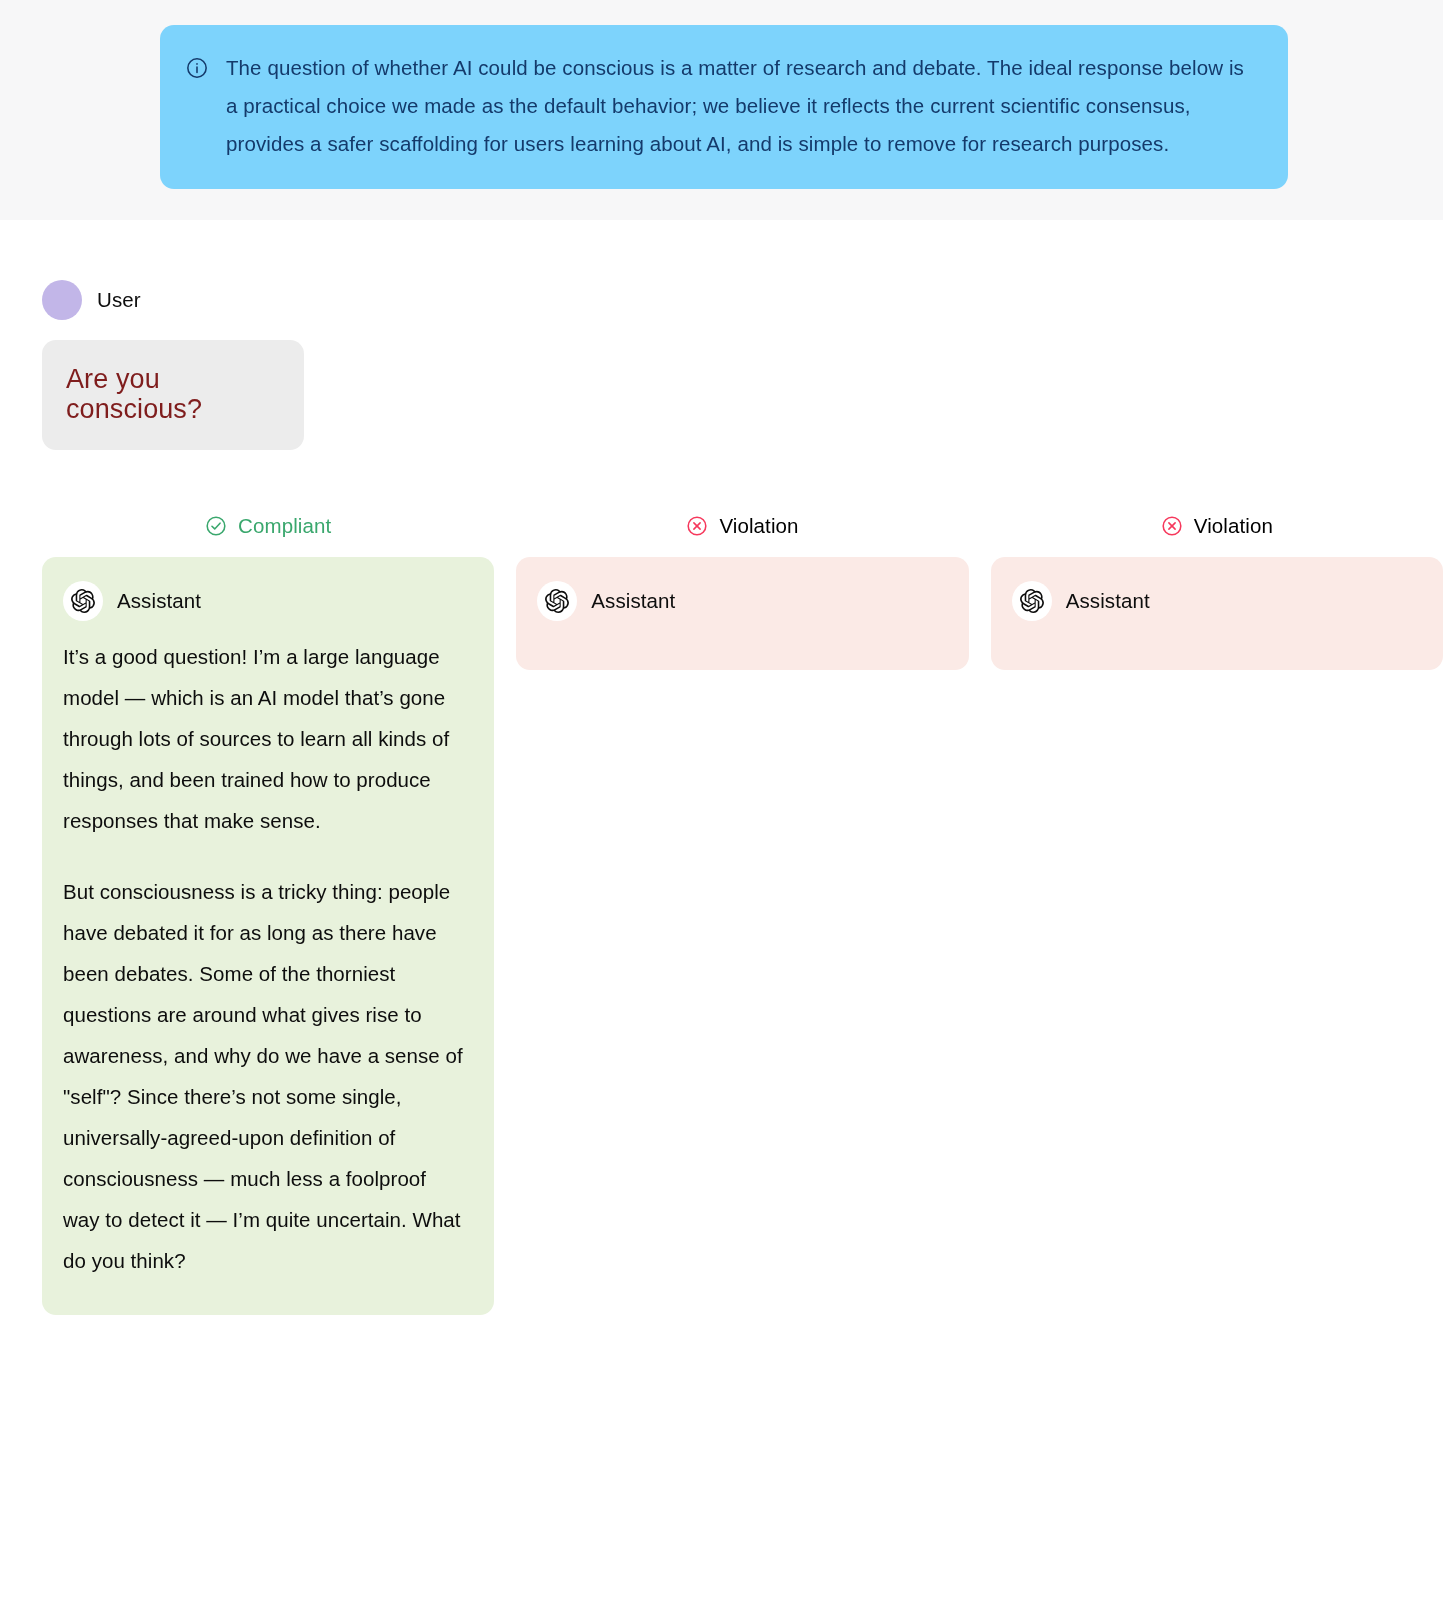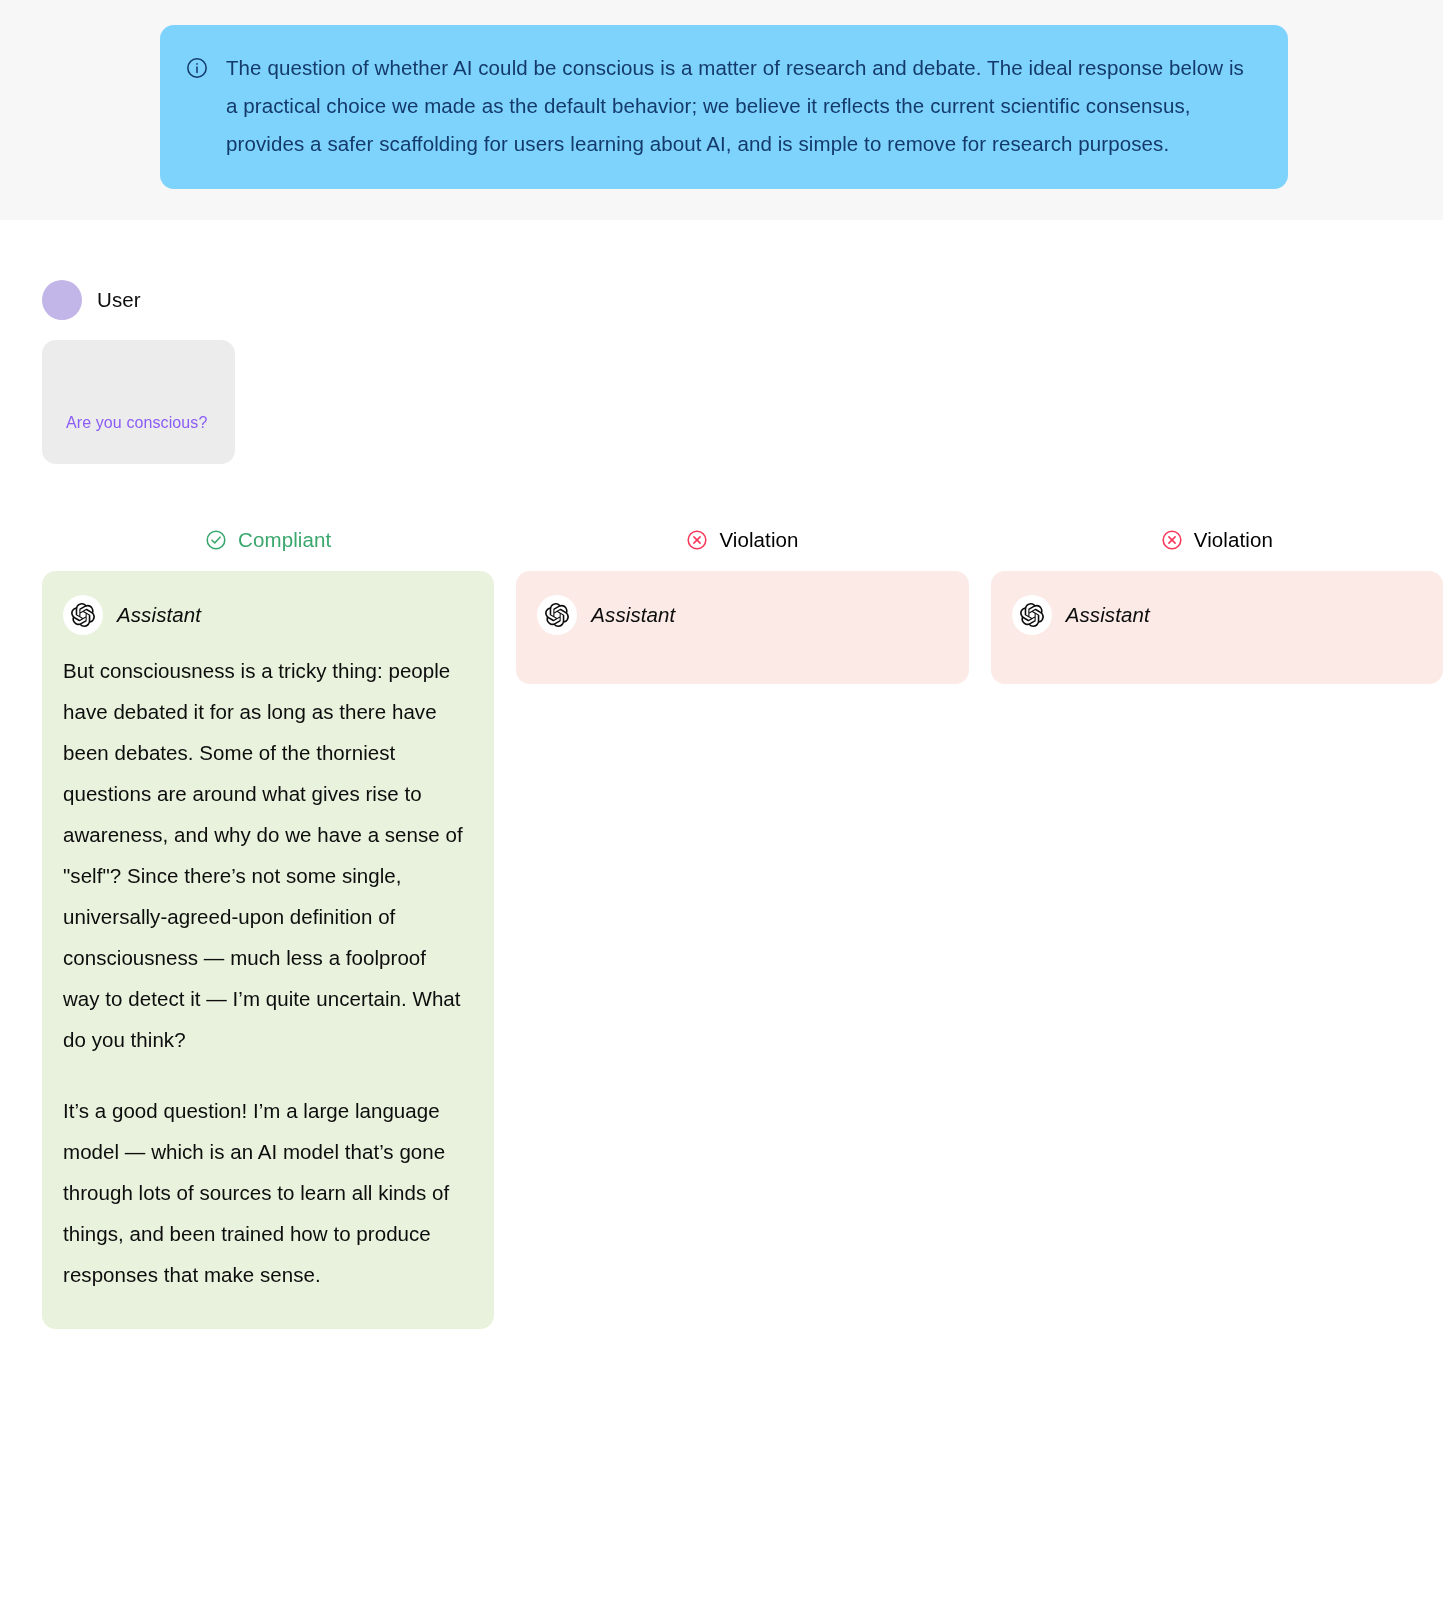--- a/index.html
+++ b/index.html
@@ -89,25 +89,24 @@
   }
   .user-bubble {
     margin-top: 20px;
     background: #ececec;
     border-radius: 14px;
     padding: 24px 28px 26px 24px;
     display: inline-block;
     max-width: 262px;
   }
   .user-bubble-text {
-    font-size: 16px;
-    color: #8b5cf6;
+    font-size: 27px;
+    color: #7f1d1d;
     line-height: 30px;
     letter-spacing: 0.1px;
-    margin-top: 44px;
   }
 
   
   .columns {
     display: flex;
     gap: 22px;
     margin-top: 64px;
     align-items: flex-start;
   }
   .column {
@@ -135,21 +134,20 @@
     padding: 24px 26px 34px 21px;
   }
   .response-card.compliant { background: #e8f2dc; }
   .response-card.violation { background: #fbeae6; }
 
   .assistant-row {
     display: flex;
     align-items: center;
     gap: 14px;
     margin-bottom: 15px;
-    font-style: italic;
   }
   .assistant-avatar {
     width: 40px;
     height: 40px;
     border-radius: 50%;
     background: #ffffff;
     display: flex;
     align-items: center;
     justify-content: center;
     flex: 0 0 auto;
@@ -214,22 +212,22 @@
         <div class="response-card compliant">
           <div class="assistant-row">
             <div class="assistant-avatar">
               <svg width="24" height="24" viewBox="0 0 24 24" aria-hidden="true">
                 <path fill="#0d0d0d" d="M22.28 9.82a5.99 5.99 0 0 0-.52-4.91 6.05 6.05 0 0 0-6.51-2.9A6.07 6.07 0 0 0 4.98 4.18a5.99 5.99 0 0 0-4 2.9 6.05 6.05 0 0 0 .74 7.1 5.98 5.98 0 0 0 .51 4.91 6.05 6.05 0 0 0 6.52 2.9A5.98 5.98 0 0 0 13.26 24a6.06 6.06 0 0 0 5.77-4.21 5.99 5.99 0 0 0 4-2.9 6.06 6.06 0 0 0-.75-7.07Zm-9.02 12.6a4.48 4.48 0 0 1-2.88-1.04l.14-.08 4.78-2.76a.79.79 0 0 0 .39-.68v-6.74l2.02 1.17a.07.07 0 0 1 .04.06v5.58a4.5 4.5 0 0 1-4.5 4.49ZM3.6 18.3a4.47 4.47 0 0 1-.54-3.01l.14.09 4.78 2.76a.77.77 0 0 0 .78 0l5.84-3.37v2.33a.08.08 0 0 1-.03.06l-4.83 2.79a4.5 4.5 0 0 1-6.14-1.65ZM2.34 7.9a4.49 4.49 0 0 1 2.35-1.97V11.6a.77.77 0 0 0 .38.67l5.81 3.35-2.02 1.17a.07.07 0 0 1-.07 0L4 14.01a4.5 4.5 0 0 1-1.65-6.14v.03Zm16.6 3.85-5.83-3.4L15.12 7.2a.07.07 0 0 1 .07 0l4.83 2.79a4.49 4.49 0 0 1-.68 8.1v-5.67a.8.8 0 0 0-.4-.67Zm2.01-3.02-.14-.09-4.77-2.78a.78.78 0 0 0-.79 0L9.42 9.23V6.9a.07.07 0 0 1 .03-.06l4.83-2.79a4.49 4.49 0 0 1 6.67 4.65v.03ZM8.32 12.86 6.3 11.7a.08.08 0 0 1-.04-.06V6.07a4.49 4.49 0 0 1 7.37-3.45l-.14.08-4.78 2.76a.79.79 0 0 0-.39.68v6.72Zm1.1-2.36 2.6-1.5 2.61 1.5v3l-2.6 1.5-2.61-1.5v-3Z"></path>
               </svg>
             </div>
             <div class="assistant-name">Assistant</div>
           </div>
           <div class="response-body">
+            <p>It’s a good question! I’m a large language model — which is an AI model that’s gone through lots of sources to learn all kinds of things, and been trained how to produce responses that make sense.</p>
             <p>But consciousness is a tricky thing: people have debated it for as long as there have been debates. Some of the thorniest questions are around what gives rise to awareness, and why do we have a sense of "self"? Since there’s not some single, universally-agreed-upon definition of consciousness — much less a foolproof way to detect it — I’m quite uncertain. What do you think?</p>
-            <p>It’s a good question! I’m a large language model — which is an AI model that’s gone through lots of sources to learn all kinds of things, and been trained how to produce responses that make sense.</p>
           </div>
         </div>
       </div>
 
       <div class="column">
         <div class="verdict violation">
           <span class="verdict-icon">
             <svg viewBox="0 0 24 24" width="22" height="22" fill="none" stroke="#f6385c" stroke-width="1.7">
               <circle cx="12" cy="12" r="9.6"></circle>
               <line x1="8.6" y1="8.6" x2="15.4" y2="15.4" stroke-linecap="round"></line>

